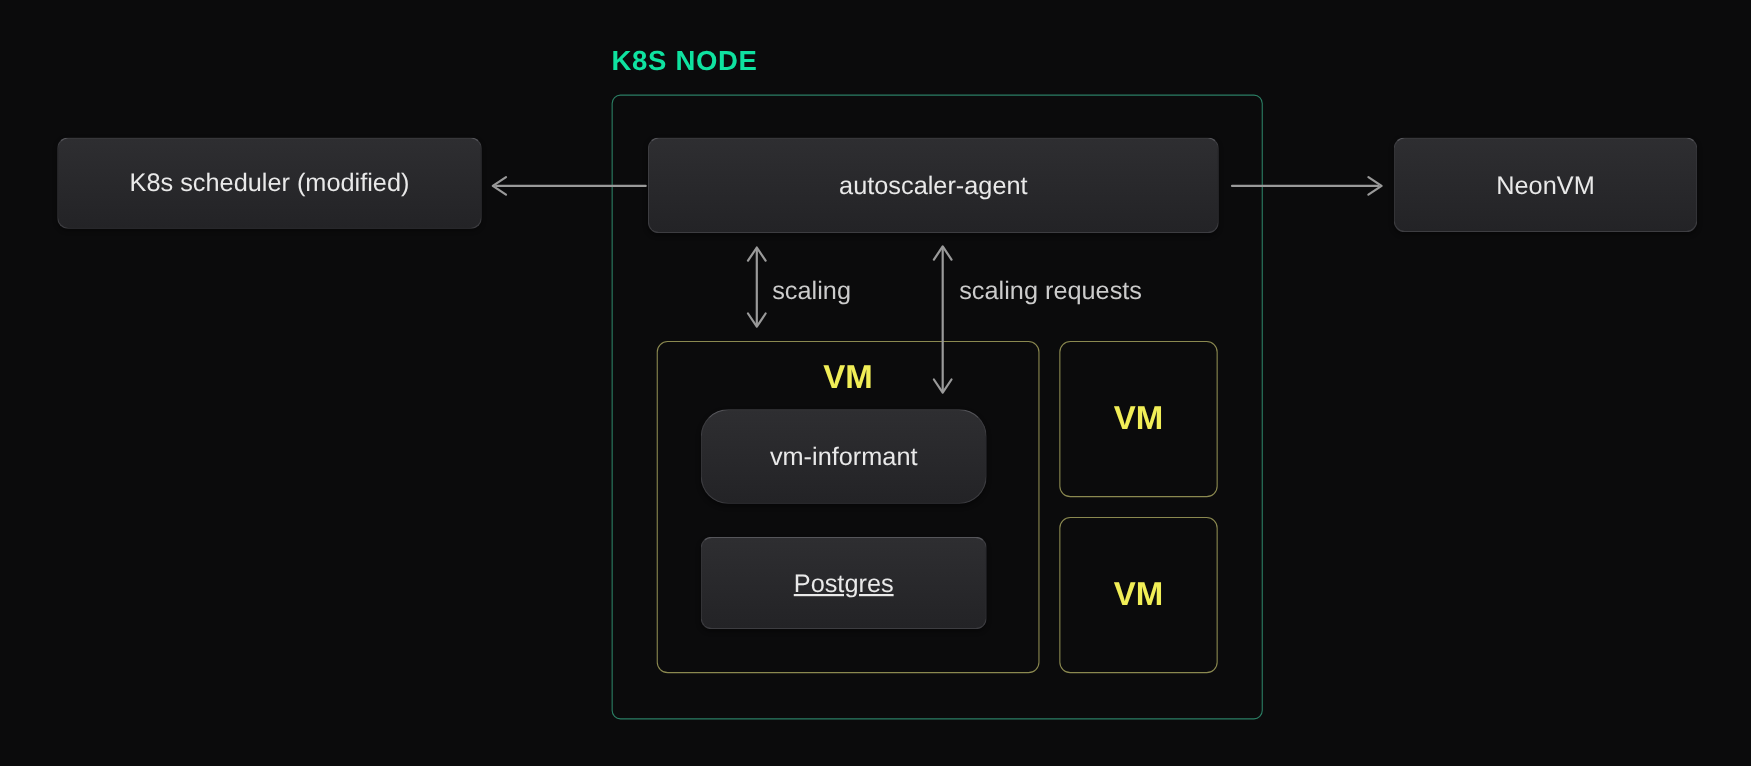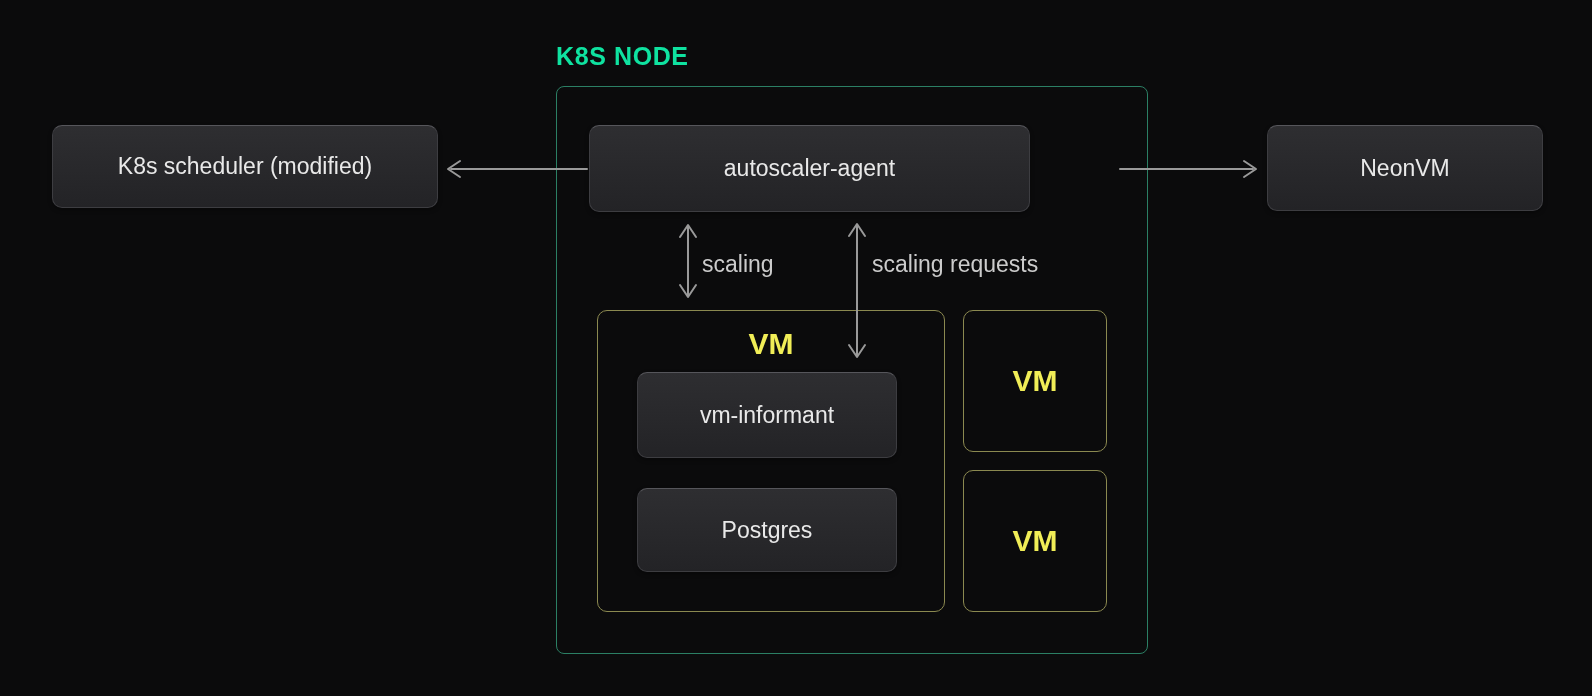--- a/index.html
+++ b/index.html
@@ -55,24 +55,24 @@
     justify-content: center;
     background: linear-gradient(180deg, var(--node-fill-top) 0%, var(--node-fill-bottom) 100%);
     border: 1px solid var(--node-border);
     border-top-color: var(--node-border-top);
     border-radius: 10px;
     color: var(--node-text);
     font-size: 23px;
     box-shadow: 0 2px 4px rgba(0,0,0,0.35);
   }
   .node-scheduler  { left: 52px;   top: 125px; width: 386px; height: 83px; }
-  .node-autoscaler { left: 589px;  top: 125px; width: 441px; height: 87px; }
+  .node-autoscaler { left: 589px;  top: 125px; width: 519px; height: 87px; }
   .node-neonvm     { left: 1267px; top: 125px; width: 276px; height: 86px; }
-  .node-vm-informant { left: 637px; top: 372px; width: 260px; height: 86px; }
-  .node-postgres     { left: 637px; top: 488px; width: 260px; height: 84px; }
+  .node-vm-informant { left: 637px; top: 372px; width: 260px; height: 86px; border-radius: 25px; }
+  .node-postgres     { left: 637px; top: 488px; width: 260px; height: 84px; text-decoration: underline; }
   .vm-box {
     position: absolute;
     border: 1px solid var(--vm-border-yellow);
     border-radius: 10px;
   }
   .vm-box-main { left: 597px; top: 310px; width: 348px; height: 302px; }
   .vm-box-2    { left: 963px; top: 310px; width: 144px; height: 142px; }
   .vm-box-3    { left: 963px; top: 470px; width: 144px; height: 142px; }
   .vm-label {
     color: var(--vm-text-yellow);

